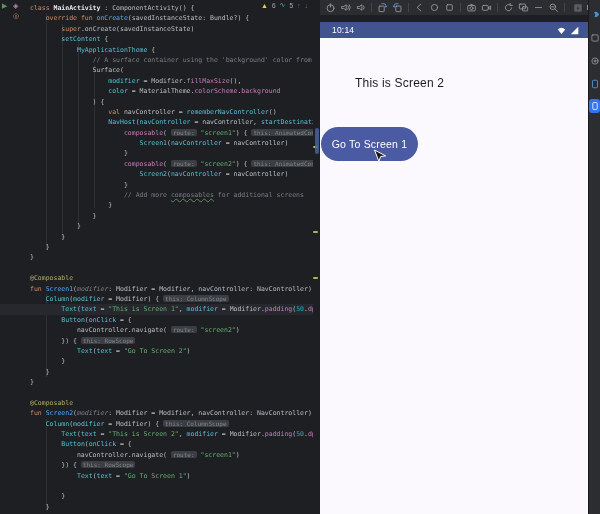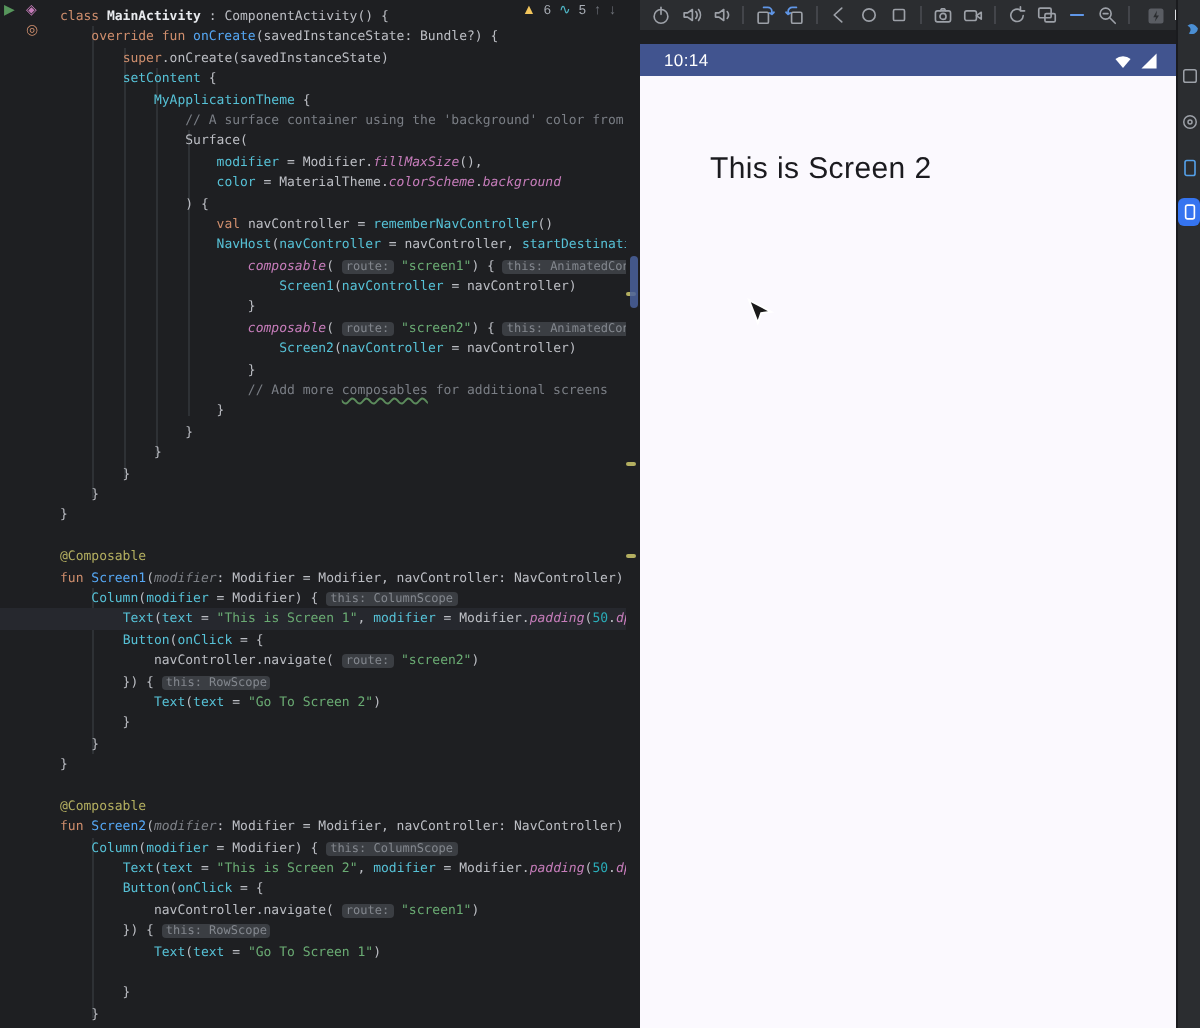--- a/index.html
+++ b/index.html
@@ -8,21 +8,21 @@
   
   #editor{position:absolute;left:0;top:0;width:320px;height:514px;background:#1E1F22;overflow:hidden;}
   #code{position:absolute;left:0;top:3px;width:313px;font-family:"DejaVu Sans Mono",monospace;font-size:6.5px;line-height:10.4px;white-space:pre;overflow:hidden;}
   .cl{height:10.4px;padding-left:30px;position:relative;}
   .cl.hl{background:#26282E;}
   .d{color:#BCBEC4}
   .b{color:#E8EAEE;font-weight:bold}
   .kw{color:#CF8E6D}
   .fn{color:#56A8F5}
   .cp{color:#56C1D6}
-  .ext{color:#C77DBB;font-style:italic}
+  .ext{color:#C77DBB;}
   .str{color:#6AAB73}
   .num{color:#2AACB8}
   .cmt{color:#7A7E85}
   .ann{color:#B3AE60}
   .par{color:#7E8187;font-style:italic}
   .typo{text-decoration:underline wavy #5C8C5C;text-decoration-thickness:1px;}
   .chip{background:#3B3E43;color:#83878E;border-radius:2px;padding:0 2px;font-size:6px;font-style:normal;}
   .guide{position:absolute;width:1px;background:#2E3135;}
   
   #gutter{position:absolute;left:0;top:0;width:30px;}
@@ -43,21 +43,21 @@
   .tbi svg{display:block;}
   .sep{width:1px;height:9px;background:#43454A;margin:0 2px;flex:0 0 auto;}
   .st{stroke:#9DA1A8;fill:none;stroke-width:1.2;stroke-linecap:round;stroke-linejoin:round;}
   .stb{stroke:#6097E8;fill:none;stroke-width:1.3;stroke-linecap:round;stroke-linejoin:round;}
   #liveedit{display:flex;align-items:center;gap:3px;margin-left:2px;color:#DFE1E5;font-size:7.5px;font-weight:bold;white-space:nowrap;}
   
   #dscreen{position:absolute;left:0;top:22px;width:268px;height:492px;background:#FBF9FE;}
   #statusbar{position:absolute;left:0;top:0;width:268px;height:16px;background:#41548F;color:#FFFFFF;display:flex;align-items:center;}
   #sbtime{font-size:8.5px;margin-left:12px;letter-spacing:.2px;}
   #sbicons{margin-left:auto;margin-right:8px;display:flex;gap:2px;align-items:center;}
-  #apptext{position:absolute;left:35px;top:54px;font-size:15px;color:#1B1B1F;letter-spacing:.2px;text-align:center;}
+  #apptext{position:absolute;left:35px;top:54px;font-size:12px;color:#1B1B1F;letter-spacing:.2px;text-align:center;}
   #appbtn{position:absolute;left:1px;top:105px;width:97px;height:34px;border-radius:17px;background:#4A5AA3;border:none;color:#FFFFFF;font-size:10.5px;font-family:"Liberation Sans",sans-serif;display:flex;align-items:center;justify-content:center;letter-spacing:.2px;}
   #cursor{position:absolute;left:53px;top:127px;pointer-events:none;}
 
   
   #stripe{position:absolute;left:588px;top:0;width:12px;height:514px;background:#2B2D30;border-left:1px solid #1A1B1E;box-sizing:border-box;}
   .spi{width:12px;height:16px;display:flex;align-items:center;justify-content:center;margin-top:7px;}
   .spi.sel{background:#3574F0;border-radius:3px;height:14px;width:11px;margin-left:0px;}
 </style>
 </head>
 <body>
@@ -197,20 +197,21 @@
         <span id="sbicons">
           <svg width="11" height="11" viewBox="0 0 16 16">
               <path d="M2.5 6.5a8.5 8.5 0 0 1 11 0L8 13z" fill="#fff"></path>
             </svg>
           <svg width="11" height="11" viewBox="0 0 16 16">
               <path d="M13.5 2.5v11H2.5z" fill="#fff"></path>
             </svg>
         </span>
       </div>
       <div id="apptext">This is Screen 2</div>
+      <button id="appbtn">Go To Screen 1</button>
       <svg id="cursor" width="14" height="16" viewBox="0 0 14 16">
         <path d="M1.5 1l4.4 11.4 1.7-4.8 5-.7z" fill="#1A1A1A" stroke="#FFFFFF" stroke-width="1"></path>
       </svg>
     </div>
   </div>
 
   <div id="stripe">
       <span class="spi">
         <svg width="10" height="10" viewBox="0 0 16 16">
           <path d="M12.5 4.5a4.5 4.5 0 0 0-6.5 0c3 1.2 3.2 4 1 6.2 4.2 1.8 7.3-1.2 7.3-4.2z" fill="#4B8FD4"></path>

